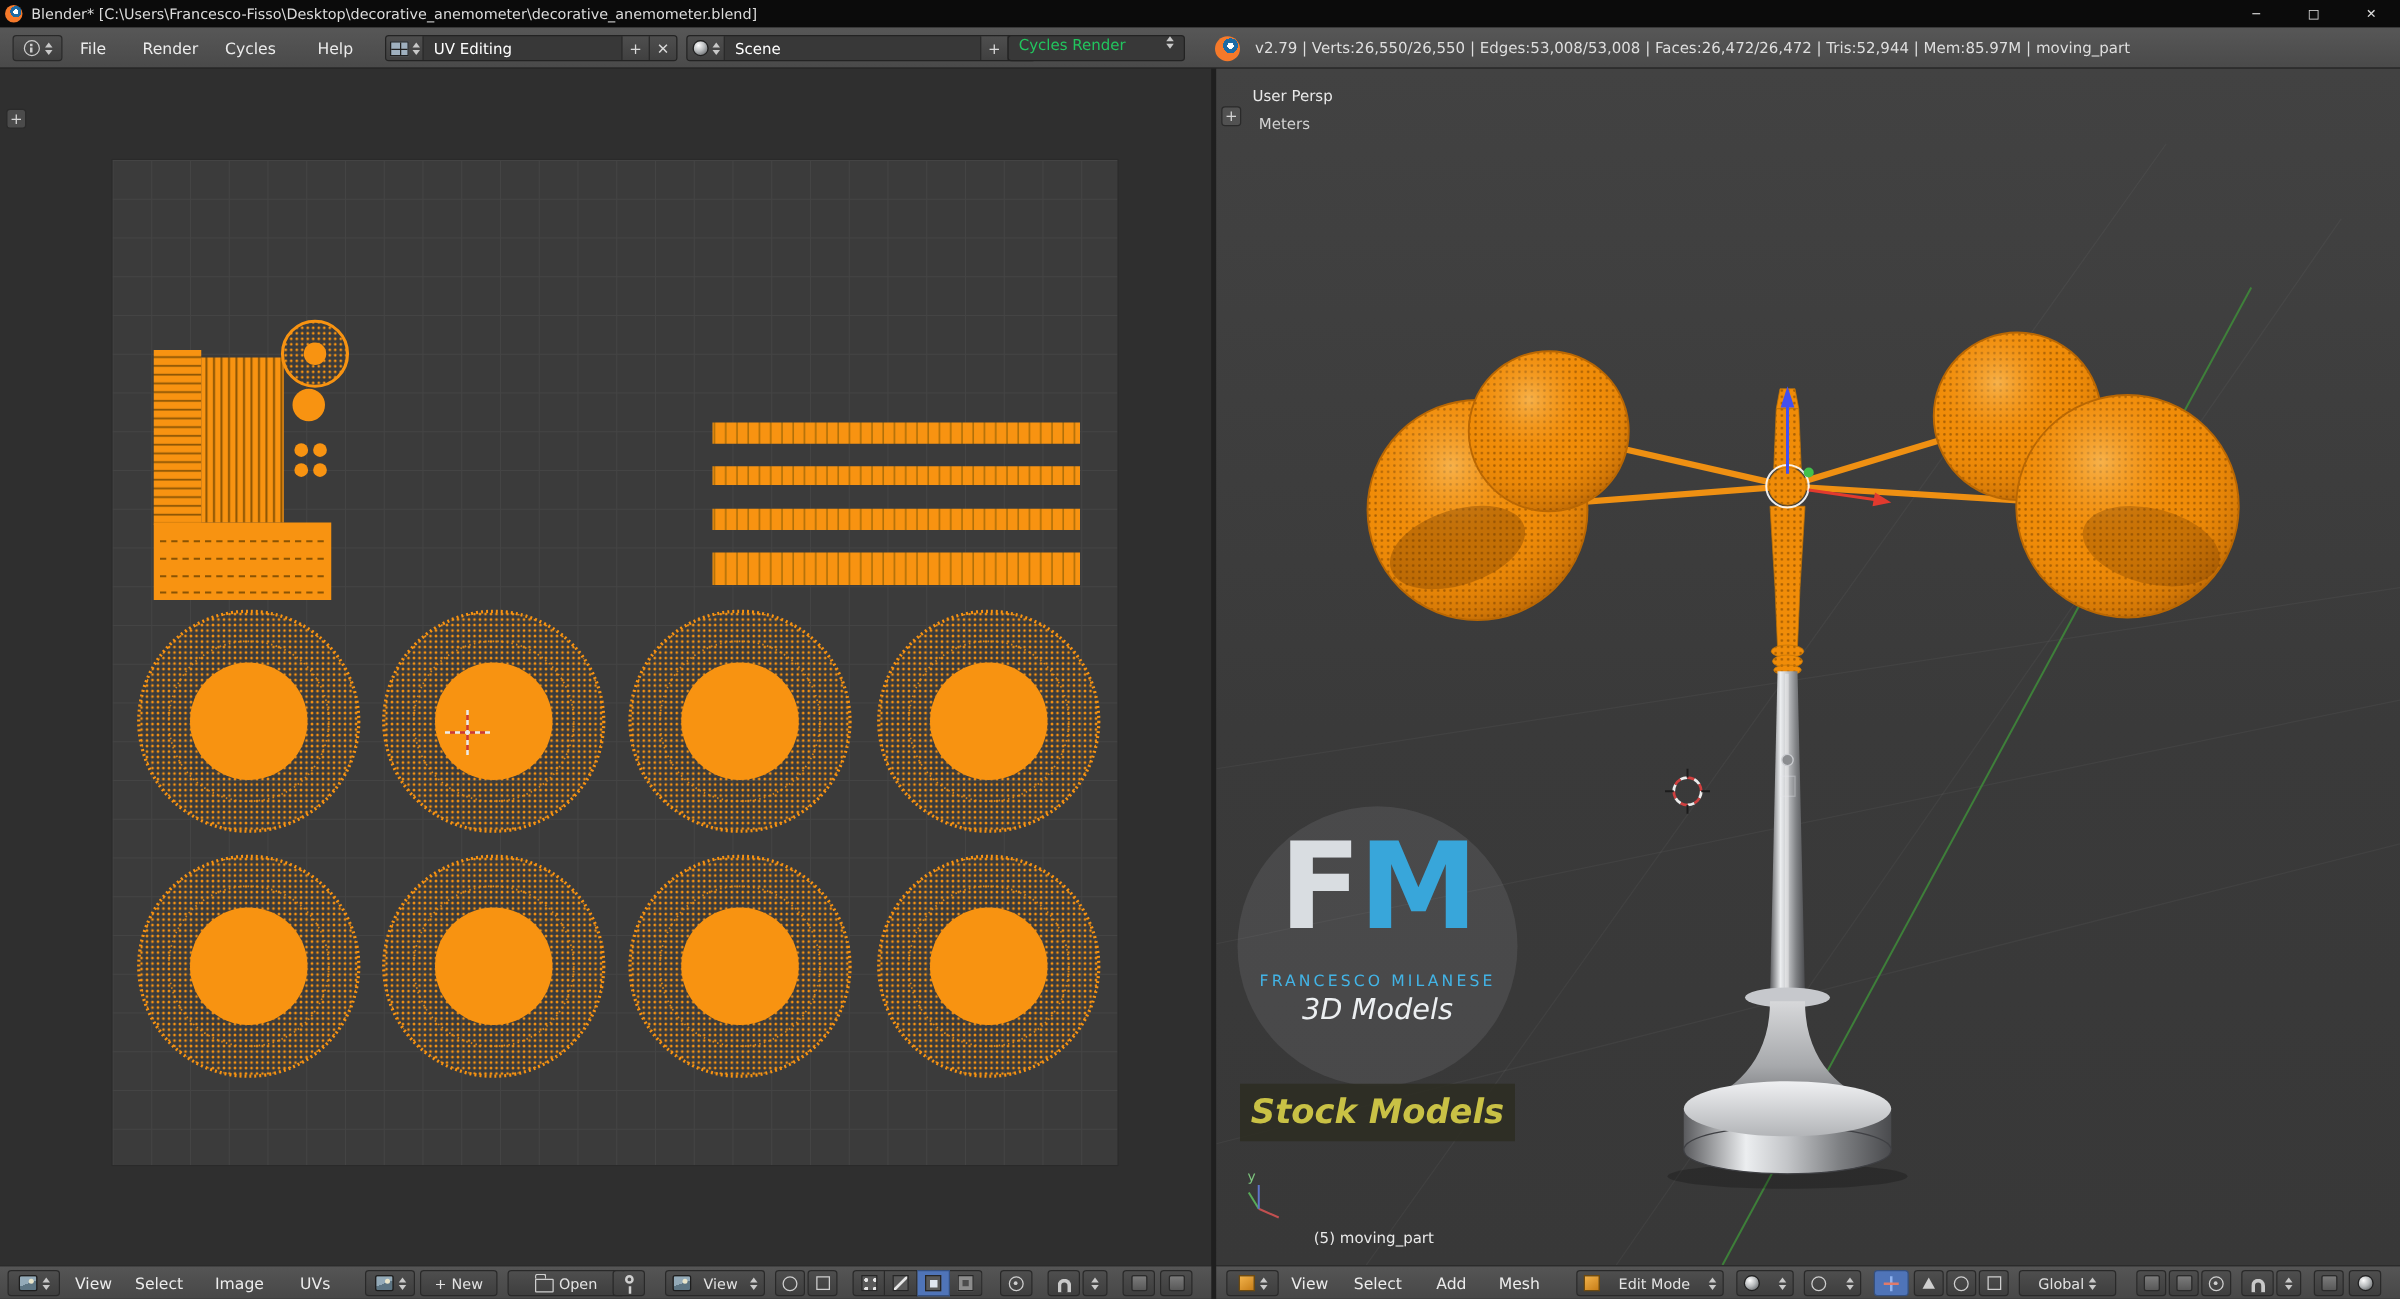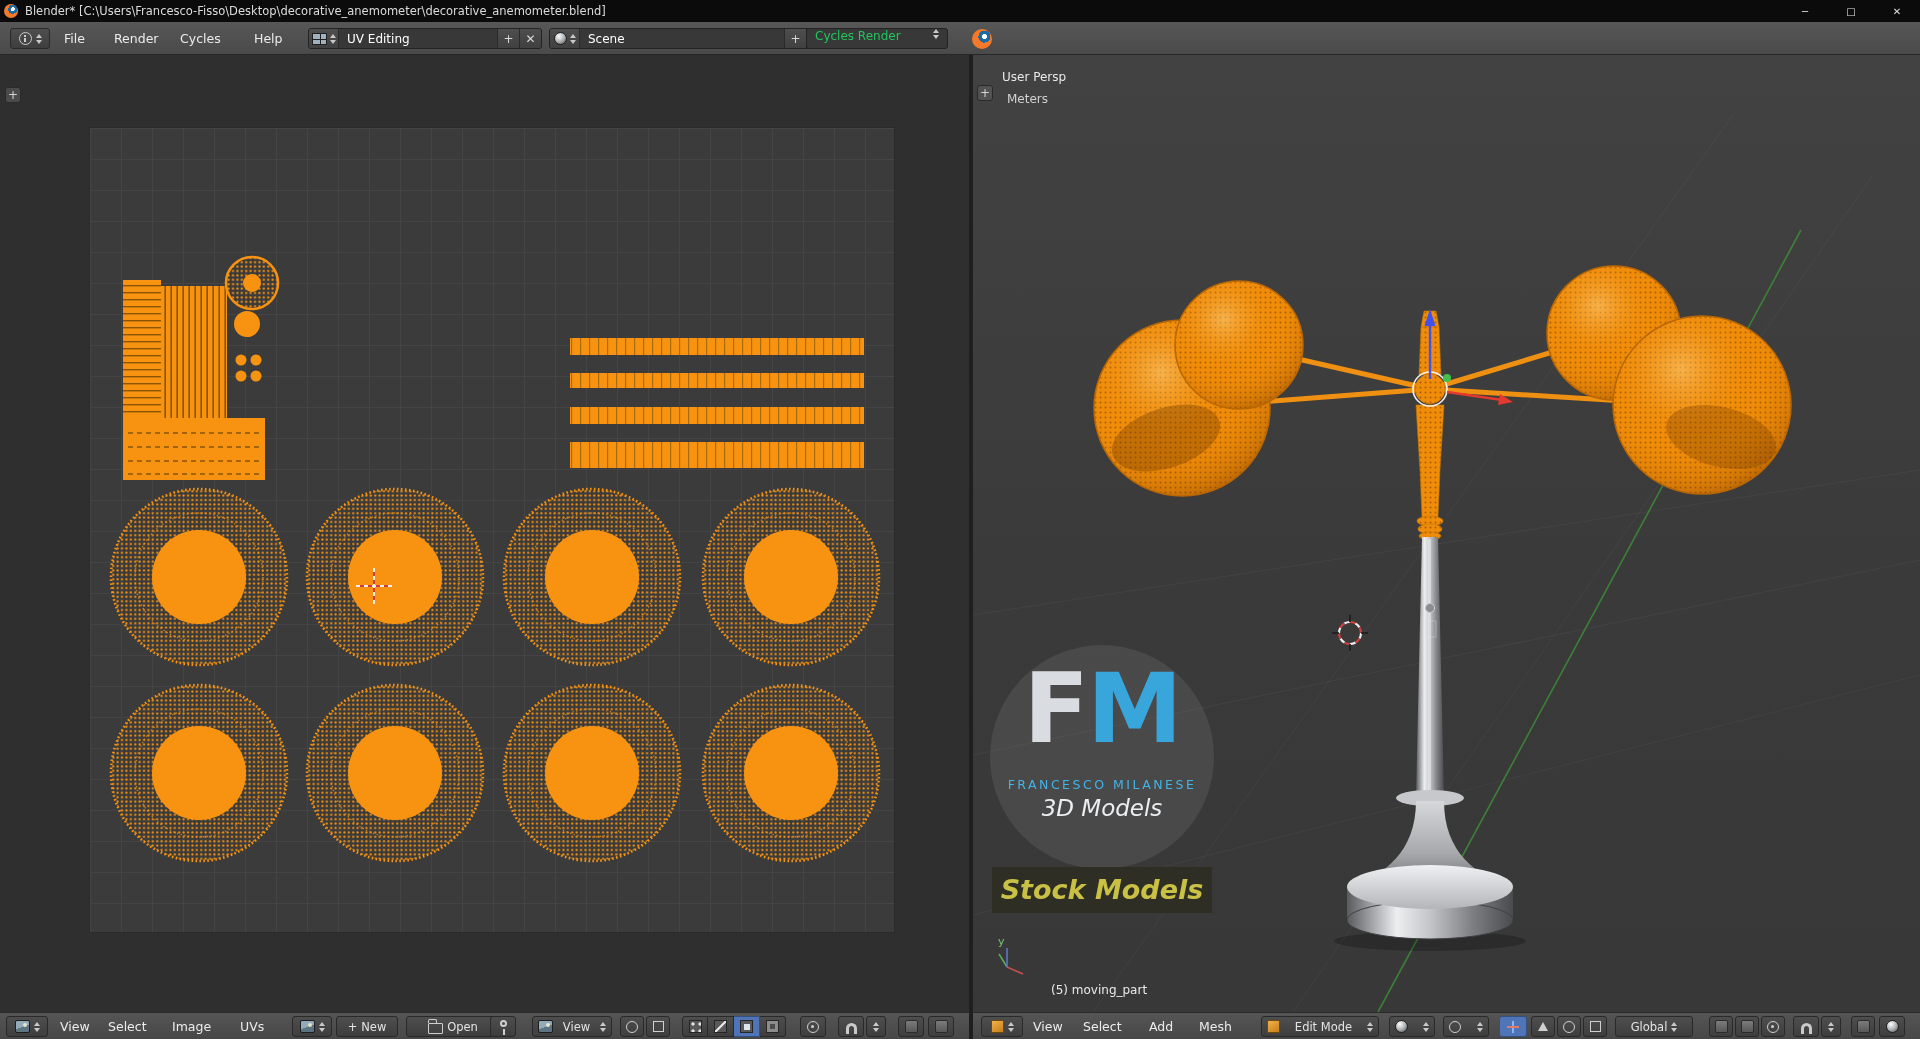--- a/index.html
+++ b/index.html
@@ -182,20 +182,21 @@
 
     <div class="dd-plain" style="left:806px;width:142px;justify-content:space-between">
       <span>Cycles Render</span>
       <span class="ud">
           <i class="up"></i>
           <i class="dn"></i>
         </span>
     </div>
 
     <span class="blogo" style="left:972px;top:7px;position:absolute"></span>
+    <div class="stats-text" style="left:1004px">v2.79 | Verts:26,550/26,550 | Edges:53,008/53,008 | Faces:26,472/26,472 | Tris:52,944 | Mem:85.97M | moving_part</div>
   </div>
 
   <div class="uv-editor">
     <div class="region-plus" style="left:5px;top:32px">+</div>
     <div class="uv-canvas">
       <svg width="806" height="806">
         <defs>
           <pattern id="uvdots" width="4.4" height="4.4" patternUnits="userSpaceOnUse">
             <circle cx="2.2" cy="2.2" r="1.1" fill="#f89311"></circle>
           </pattern>

